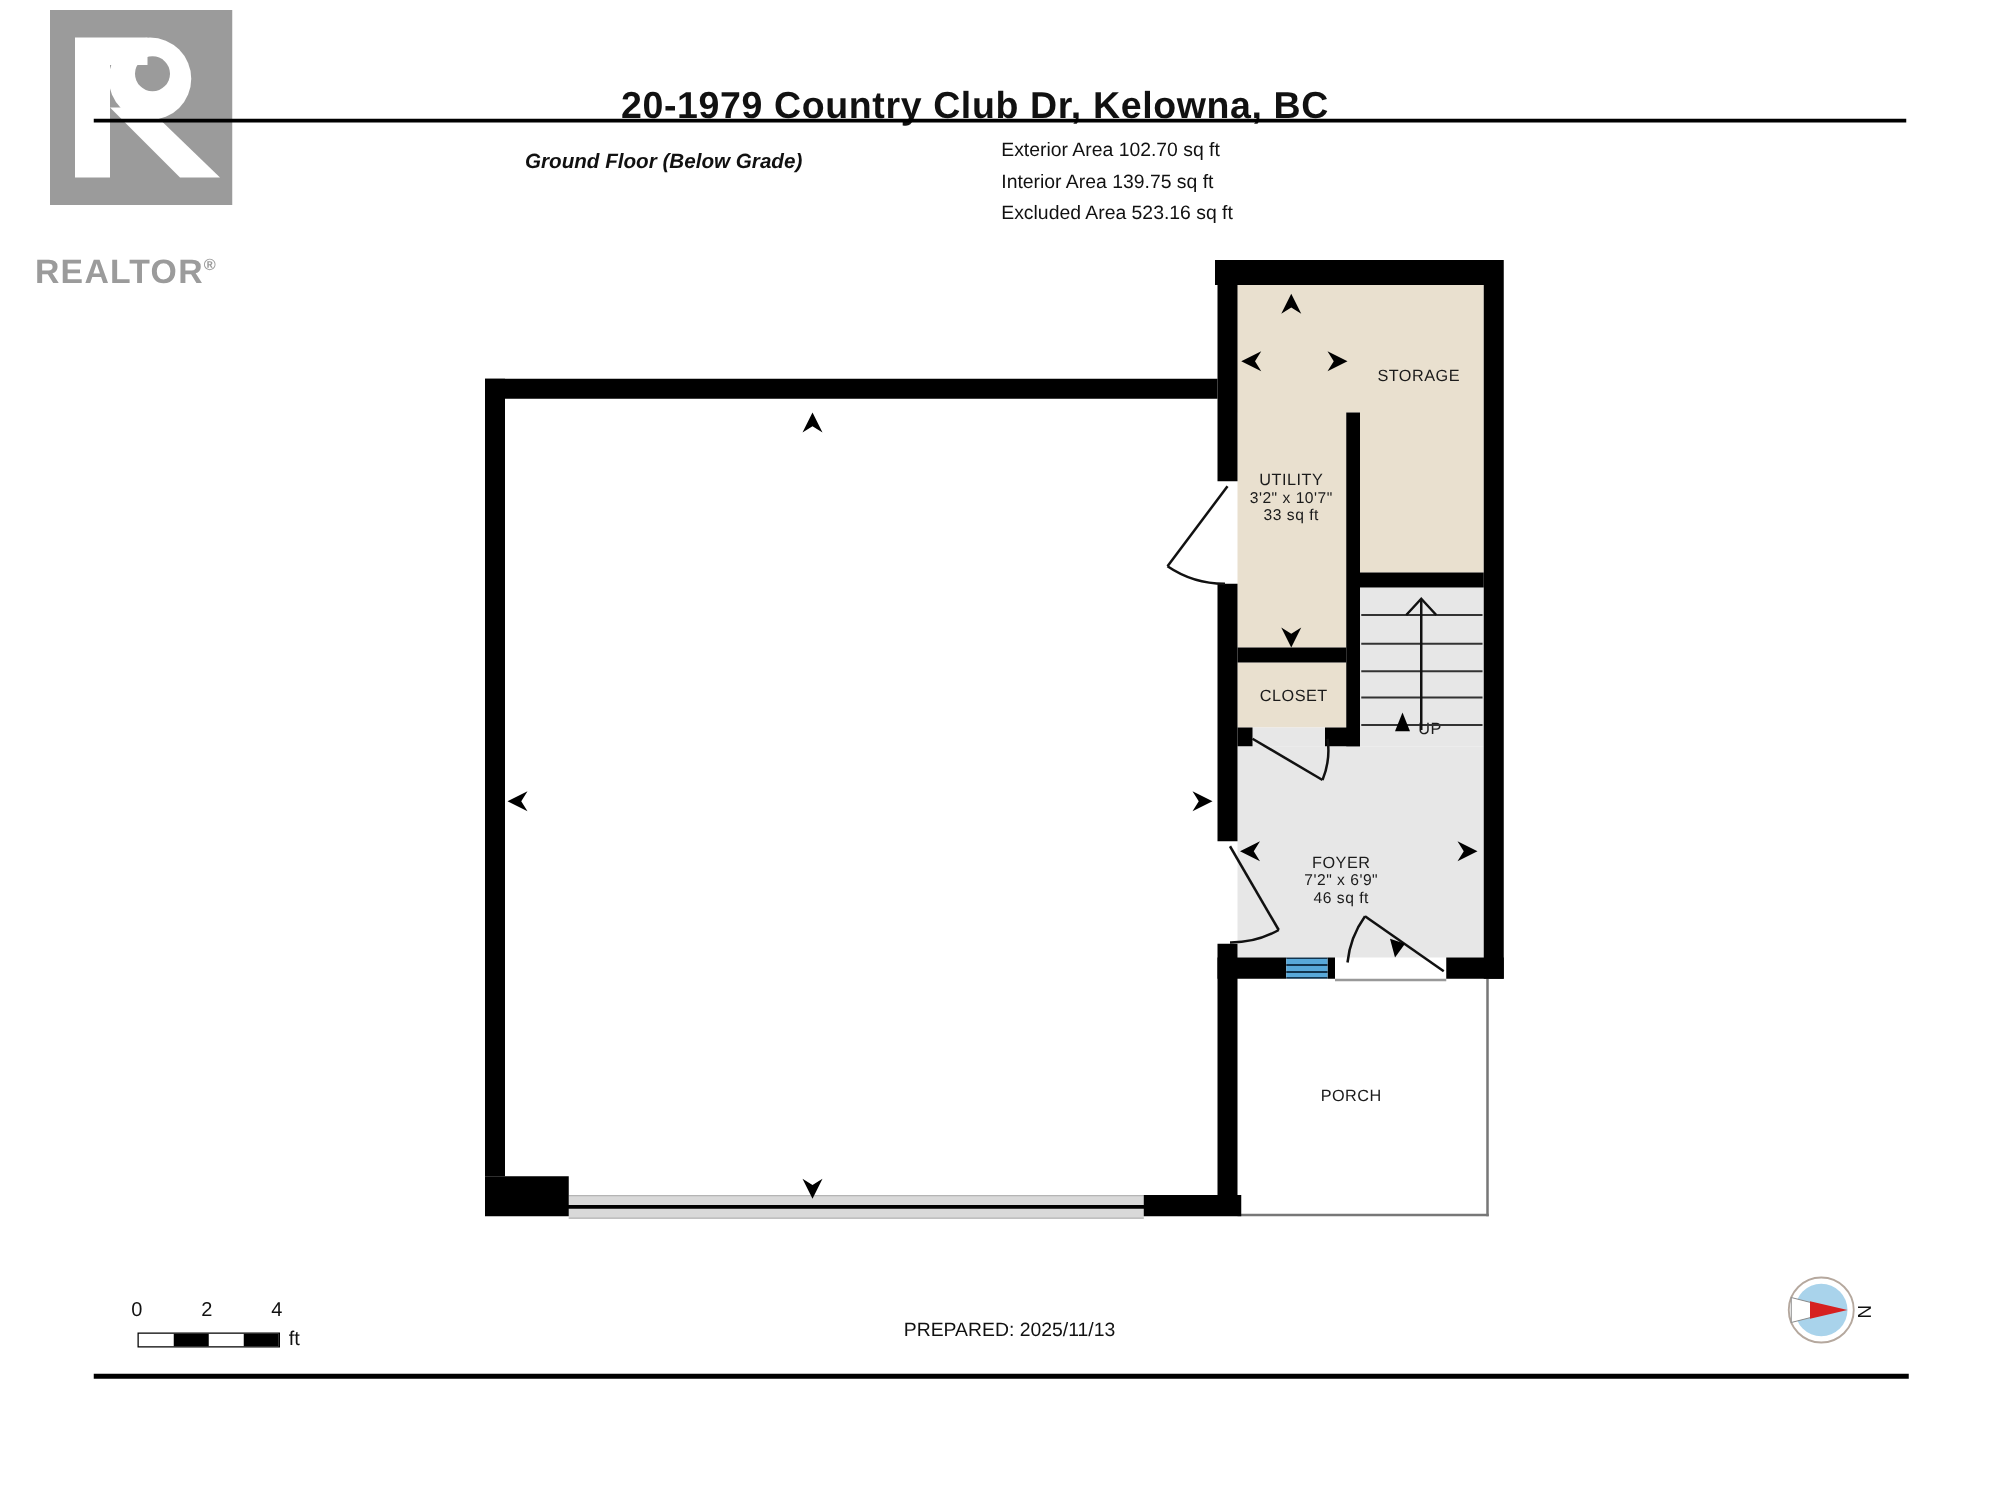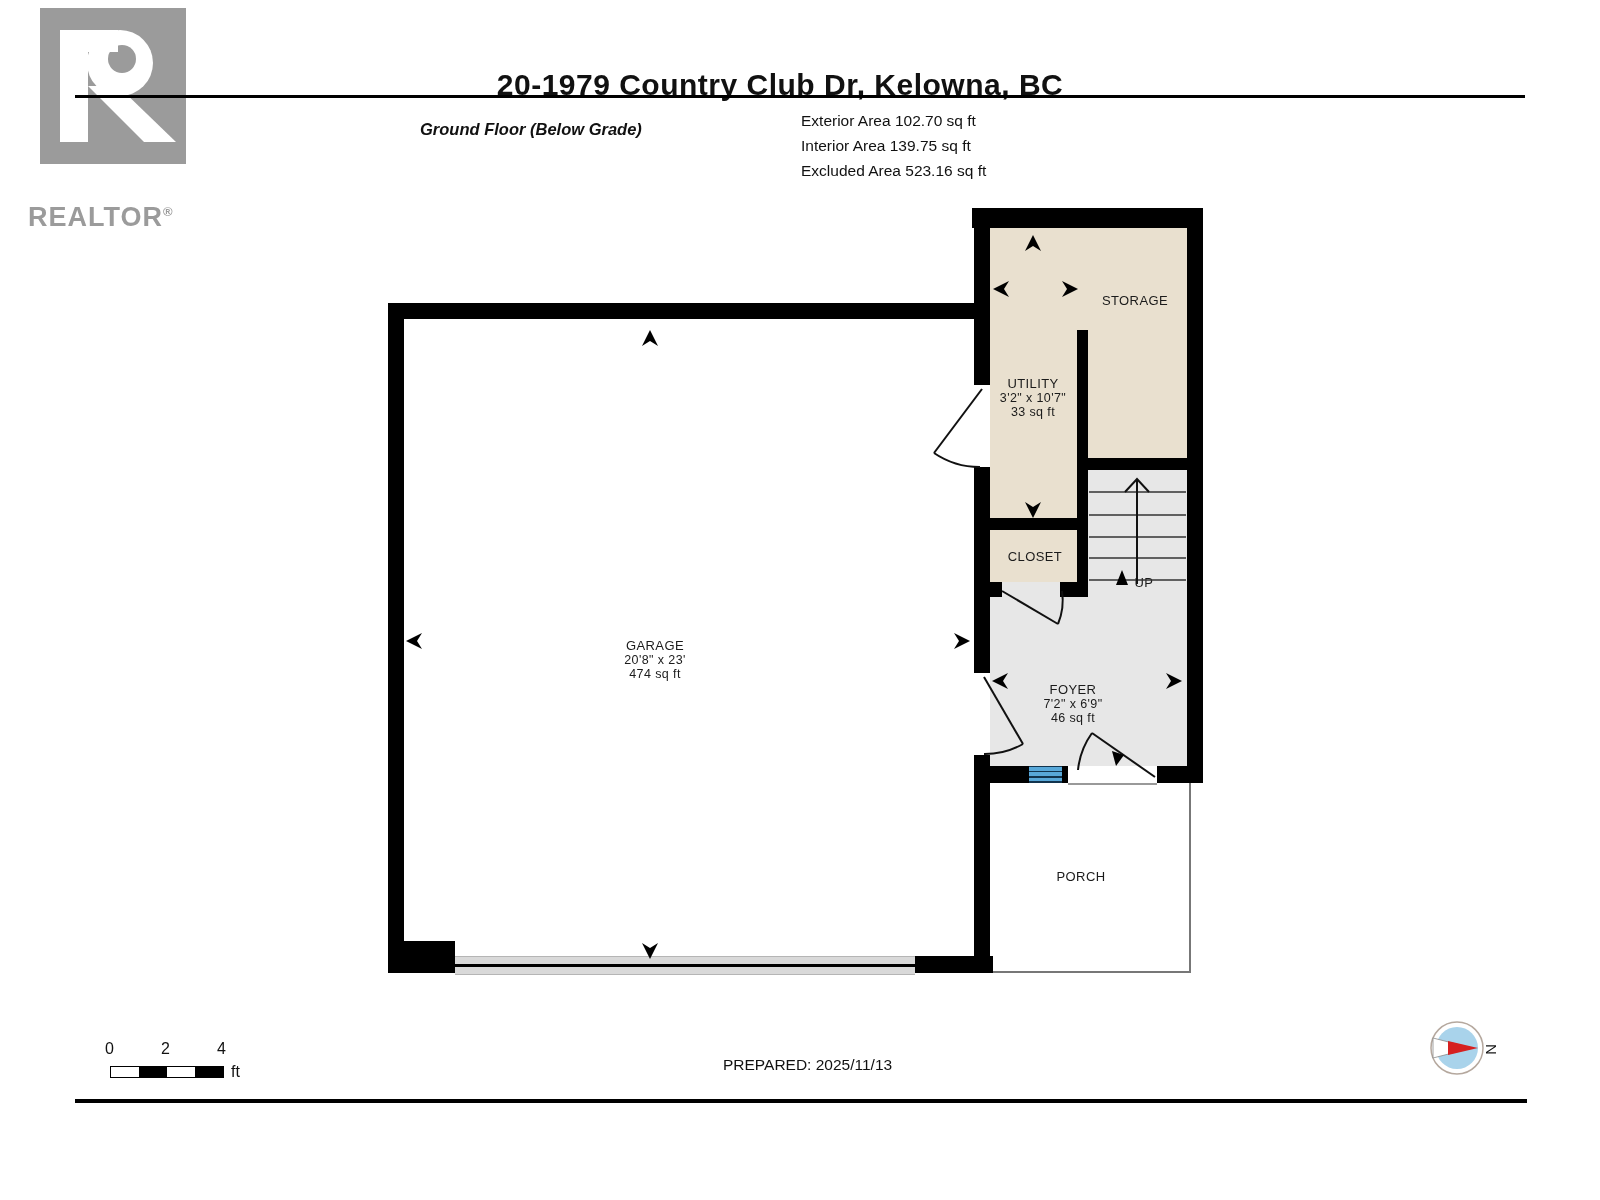--- a/index.html
+++ b/index.html
@@ -95,25 +95,20 @@
   <div class="wall" style="left:1060px;top:582px;width:28px;height:15px;"></div>
   <div class="wall" style="left:974px;top:766px;width:55px;height:17px;"></div>
   <div class="wall" style="left:1157px;top:766px;width:46px;height:17px;"></div>
   <div class="wall" style="left:1062px;top:766px;width:6px;height:17px;"></div>
 
   <div class="abs garage-door">
       <div class="mid"></div>
     </div>
   <div class="abs steps"></div>
 
-  <div class="label" style="left:555px;top:617px;width:200px;">
-    <div class="rm">GARAGE</div>
-    <div>20'8" x 23'</div>
-    <div>474 sq ft</div>
-  </div>
   <div class="label" style="left:973px;top:355px;width:120px;">
     <div class="rm">UTILITY</div>
     <div>3'2" x 10'7"</div>
     <div>33 sq ft</div>
   </div>
   <div class="label rm" style="left:1085px;top:294px;width:100px;font-size:13px;">STORAGE</div>
   <div class="label rm" style="left:985px;top:550px;width:100px;font-size:13px;">CLOSET</div>
   <div class="label" style="left:1013px;top:661px;width:120px;">
     <div class="rm">FOYER</div>
     <div>7'2" x 6'9"</div>

